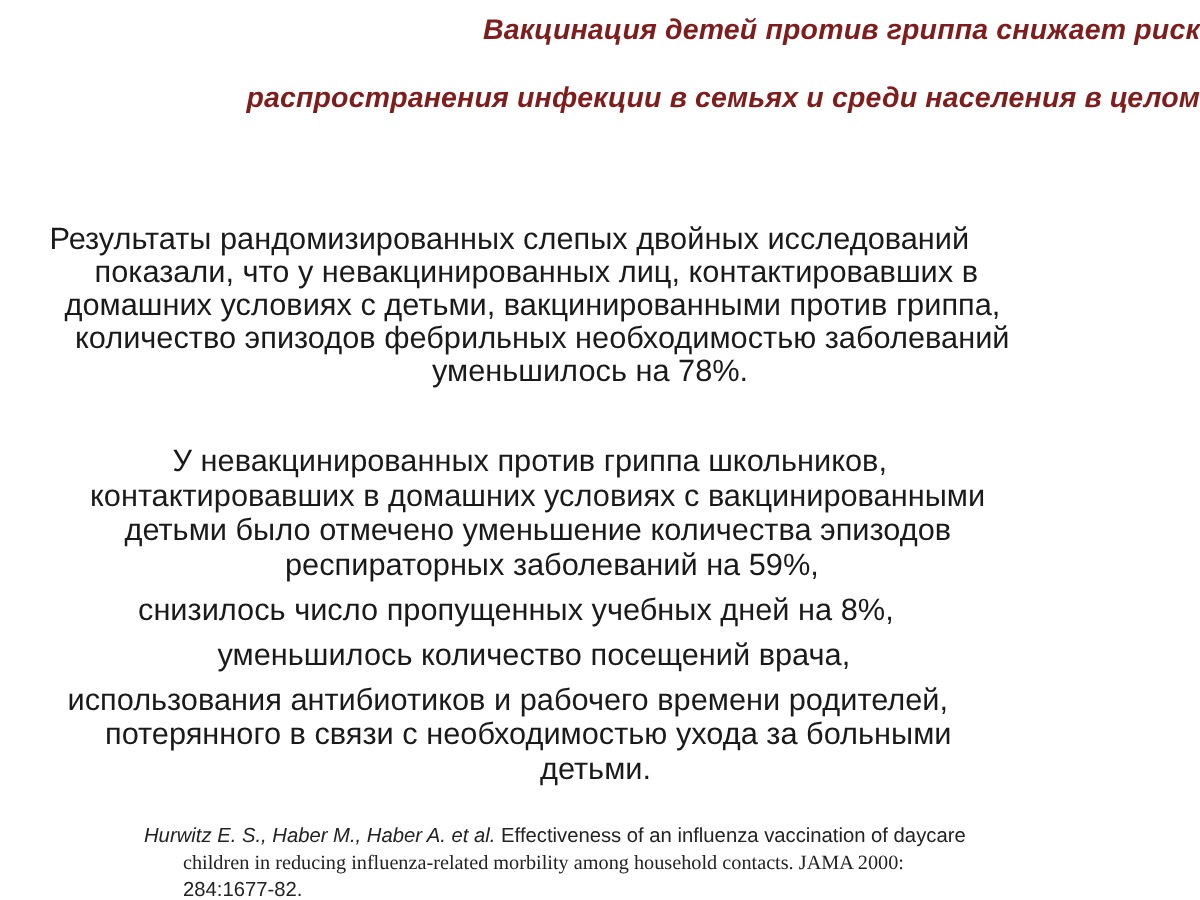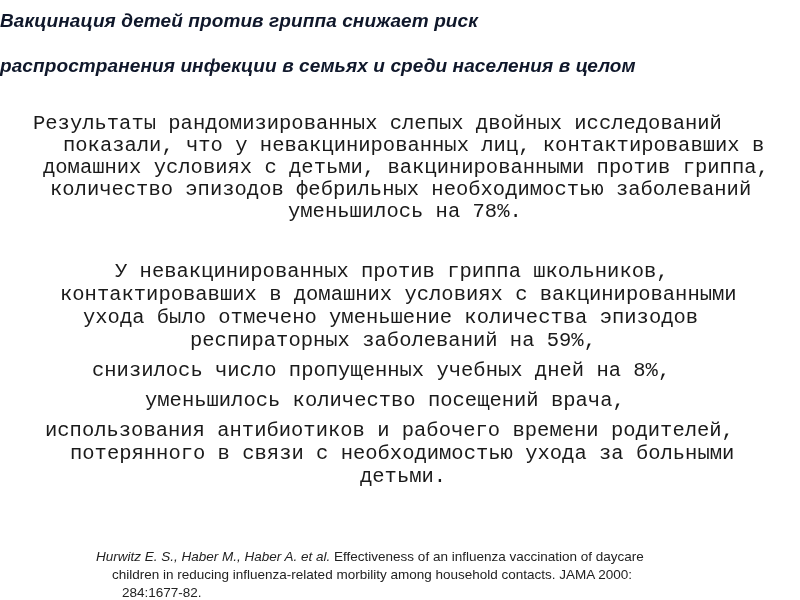--- a/index.html
+++ b/index.html
@@ -12,36 +12,37 @@
       height: 600px;
       position: relative;
       overflow: hidden;
       font-family: "Liberation Sans", sans-serif;
       color: #111111;
     }
     .title-line {
       position: absolute;
       left: 0;
       width: 800px;
-      text-align: left;
+      text-align: right;
       font-family: "Liberation Sans", sans-serif;
       font-weight: bold;
       font-style: italic;
       font-size: 19px;
-      color: #0f172a;
+      color: #7f1d1d;
       white-space: nowrap;
       letter-spacing: 0.1px;
     }
     .body-line {
       position: absolute;
-      font-family: Liberation Mono, monospace;
+      font-family: Liberation Sans, sans-serif;
       font-size: 20.5px;
       color: #1a1a1a;
       white-space: nowrap;
       line-height: 24px;
+      margin-top: 36px;
     }
     .ref {
       position: absolute;
       font-family: "Liberation Sans", sans-serif;
       font-size: 13.5px;
       color: #222222;
       white-space: nowrap;
       line-height: 18px;
     }
     .ref em { font-style: italic; }
@@ -58,28 +59,28 @@
     <div class="body-line" style="top: 112px; left: 33px;">Результаты рандомизированных слепых двойных исследований</div>
     <div class="body-line" style="top: 134px; left: 63px;">показали, что у невакцинированных лиц, контактировавших в</div>
     <div class="body-line" style="top: 156px; left: 43px;">домашних условиях с детьми, вакцинированными против гриппа,</div>
     <div class="body-line" style="top: 178px; left: 50px;">количество эпизодов фебрильных необходимостью заболеваний</div>
     <div class="body-line" style="top: 200px; left: 288px;">уменьшилось на 78%.</div>
   </div>
 
   <div>
     <div class="body-line" style="top: 260px; left: 115px;">У невакцинированных против гриппа школьников,</div>
     <div class="body-line" style="top: 283px; left: 60px;">контактировавших в домашних условиях с вакцинированными</div>
-    <div class="body-line" style="top: 306px; left: 83px;">ухода было отмечено уменьшение количества эпизодов</div>
+    <div class="body-line" style="top: 306px; left: 83px;">детьми было отмечено уменьшение количества эпизодов</div>
     <div class="body-line" style="top: 329px; left: 190px;">респираторных заболеваний на 59%,</div>
     <div class="body-line" style="top: 359px; left: 92px;">снизилось число пропущенных учебных дней на 8%,</div>
     <div class="body-line" style="top: 389px; left: 145px;">уменьшилось количество посещений врача,</div>
     <div class="body-line" style="top: 419px; left: 45px;">использования антибиотиков и рабочего времени родителей,</div>
     <div class="body-line" style="top: 442px; left: 70px;">потерянного в связи с необходимостью ухода за больными</div>
     <div class="body-line" style="top: 465px; left: 360px; text-align: right;">детьми.</div>
   </div>
 
   <div>
     <div class="ref" style="top: 548px; left: 96px;"><em>Hurwitz E. S., Haber M., Haber A. et al.</em><span> Effectiveness of an influenza vaccination of daycare</span></div>
-    <div class="ref" style="top: 566px; left: 112px;">children in reducing influenza-related morbility among household contacts. JAMA 2000:</div>
+    <div class="ref" style="top: 566px; left: 122px; font-family: Liberation Serif, serif;">children in reducing influenza-related morbility among household contacts. JAMA 2000:</div>
     <div class="ref" style="top: 584px; left: 122px;">284:1677-82.</div>
   </div>
 
 </div>
 
 </body></html>

